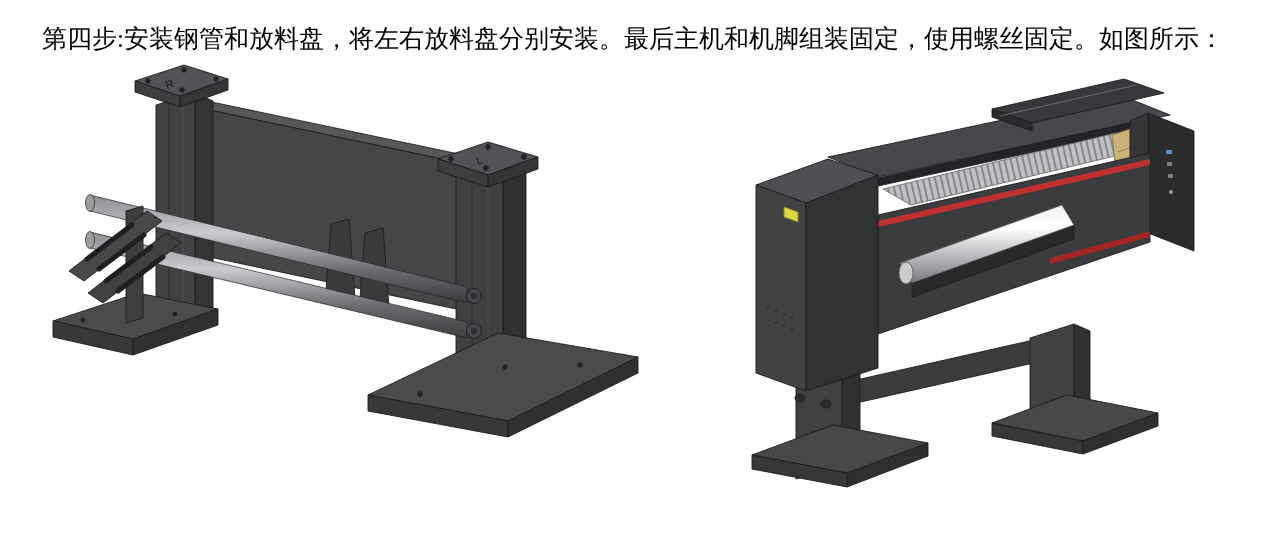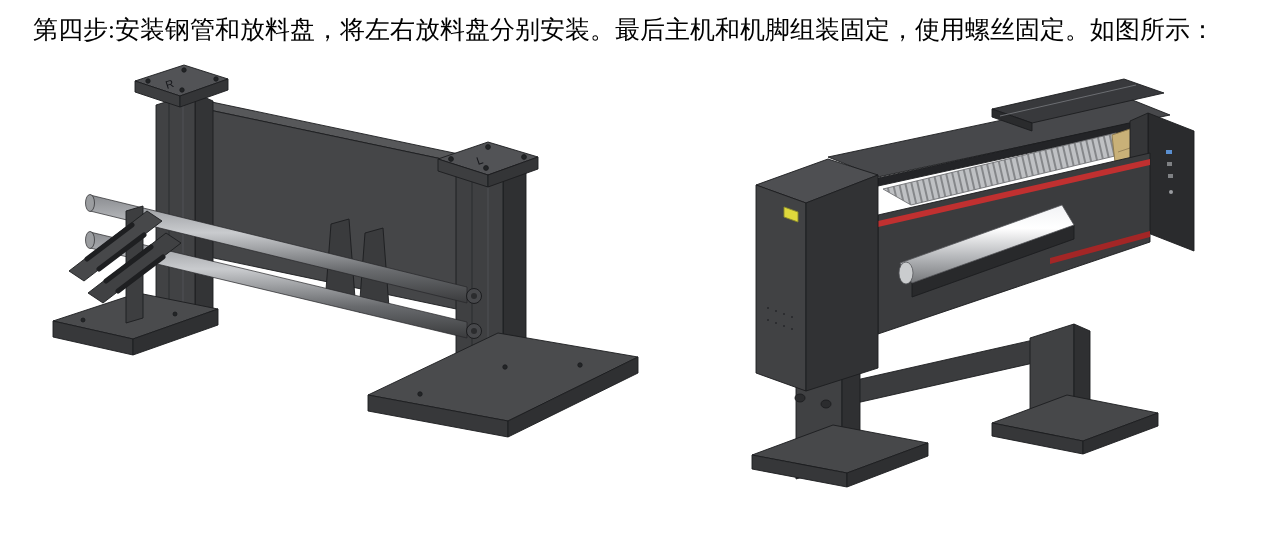--- a/index.html
+++ b/index.html
@@ -2,21 +2,21 @@
 <html><head>
 <meta charset="utf-8">
 <style>
   html,body{margin:0;padding:0;}
   body{
     width:1267px;height:554px;background:#ffffff;overflow:hidden;position:relative;
     font-family:"Liberation Serif","DejaVu Serif",serif;
   }
   .instruction{
     position:absolute;left:33px;top:14px;width:1225px;
-    font-size:25px;line-height:1.25;color:#000;white-space:nowrap;margin:0;
+    font-size:25px;line-height:1.25;color:#000;white-space:nowrap;margin:9px;
   }
   .figure{position:absolute;}
   .figure.stand{left:35px;top:62px;width:605px;height:430px;}
   .figure.printer{left:700px;top:72px;width:535px;height:425px;}
   .figure svg{display:block;width:100%;height:100%;}
 </style>
 </head>
 <body>
 
 <div class="page">

